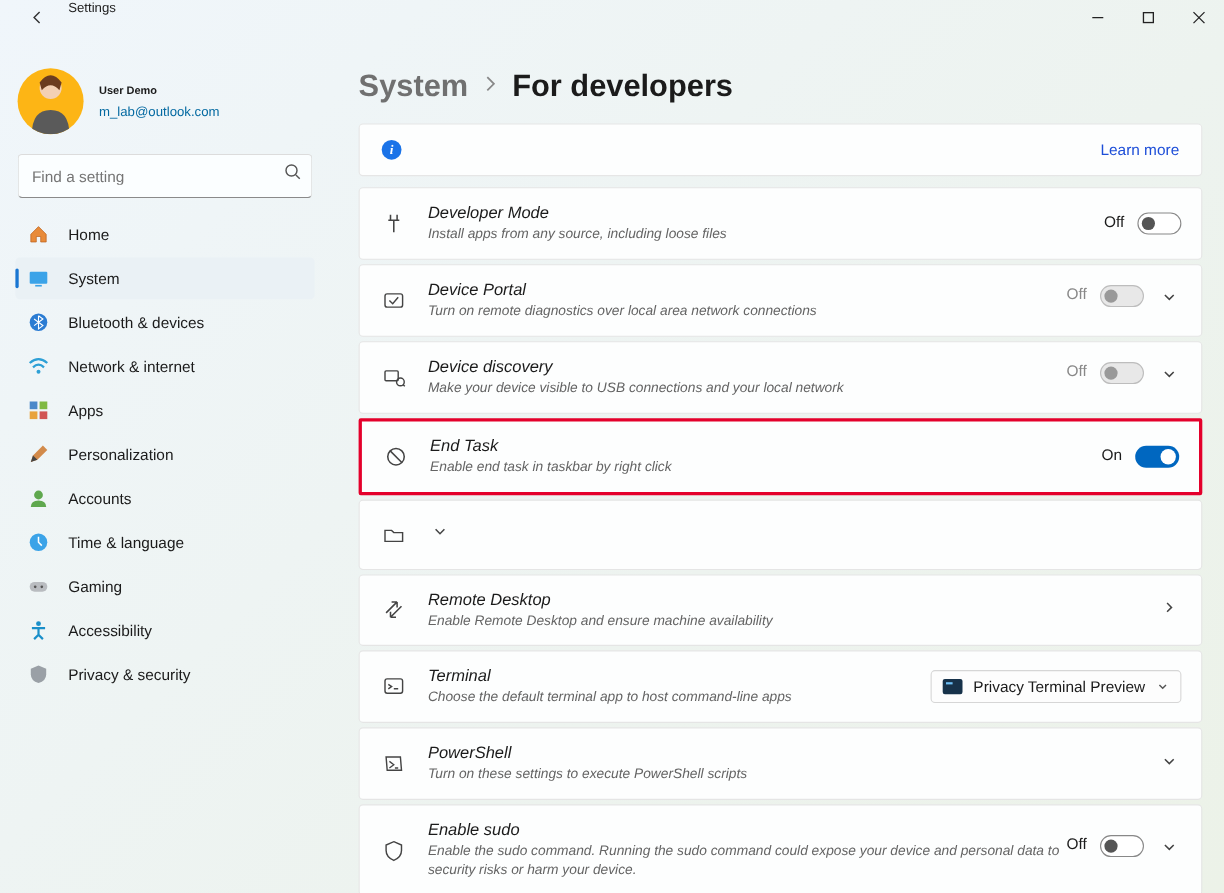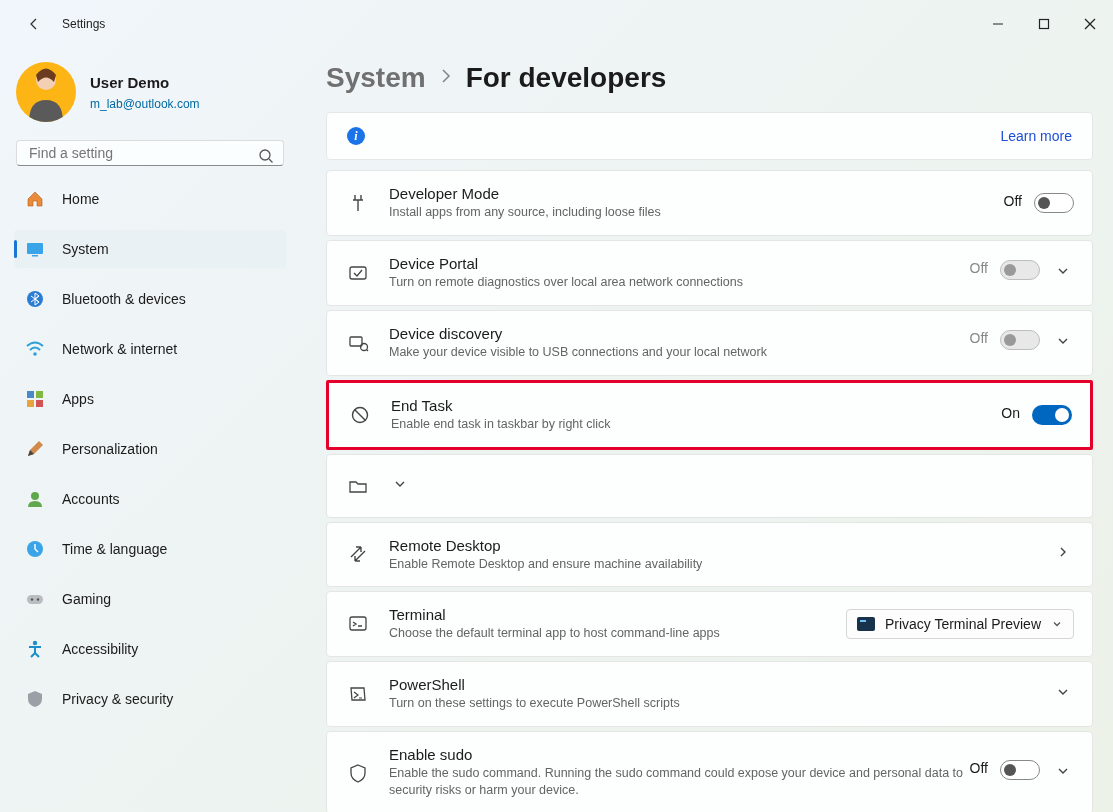--- a/index.html
+++ b/index.html
@@ -8,21 +8,20 @@
     font-family: "Segoe UI", -apple-system, sans-serif;
     background: linear-gradient(135deg, #f0f6fb 0%, #edf3ef 60%, #ecf2e8 100%);
     width: 1113px;
     height: 812px;
     overflow: hidden;
     color: #1b1b1b;
   }
   .titlebar {
     height: 48px;
     display: flex;
-    align-items: center;
     padding: 0 0 0 18px;
     font-size: 12px;
   }
   .titlebar .back {
     width: 32px; height: 32px; display:flex; align-items:center; justify-content:center;
     margin-right: 12px;
     cursor: pointer;
   }
   .titlebar .title { font-size:12px; color:#222; }
   .winbtns { margin-left:auto; display:flex; }
@@ -30,38 +29,38 @@
   .layout { display:flex; height: calc(812px - 48px); }
   .sidebar { width: 300px; padding: 14px 12px 0 12px; }
   .user-row { display:flex; align-items:center; margin: 0 4px 18px 4px; }
   .avatar {
     width: 60px; height: 60px; border-radius: 50%;
     background:#fdb515;
     display:flex; align-items:flex-end; justify-content:center;
     overflow:hidden; margin-right:14px;
   }
   .avatar svg { width:46px; height:58px; }
-  .user-name { font-size:15px; font-weight:600; color:#1b1b1b; }
+  .user-name { font-size:10px; font-weight:600; color:#1b1b1b; }
   .user-email { font-size:12px; color:#0369a1; margin-top:6px; }
   .search {
     position:relative;
     margin: 0 4px 14px 4px;
   }
   .search input {
-    width:100%; height:26px;
+    width:100%; height:40px;
     border:1px solid #dcdcdc;
     border-bottom:1.5px solid #8a8a8a;
     border-radius:4px;
     background:#fbfeff;
     padding:0 36px 0 12px;
     font-size:14px;
     outline:none;
   }
   .search .sicon { position:absolute; right:10px; top:8px; color:#555; }
-  .nav { display:flex; flex-direction:column; gap:12px; margin-top:2px; padding:0 2px; }
+  .nav { display:flex; flex-direction:column; gap:2px; margin-top:2px; padding:0 2px; }
   .navitem {
     display:flex; align-items:center;
     height:38px; padding:0 12px 0 10px;
     border-radius:4px; cursor:pointer;
     font-size:14px; color:#1b1b1b;
     position:relative;
   }
   .navitem.active { background:#eaf1f5; }
   .navitem.active::before {
     content:""; position:absolute; left:0; top:10px; bottom:10px;
@@ -98,21 +97,21 @@
     display:flex; align-items:center;
     padding:14px 18px;
     margin-top:4px; margin-bottom:4px;
     min-height:64px;
   }
   .card.highlight {
     border:3px solid #e4002b;
     border-radius:2px;
   }
   .card .cicon { width:26px; display:flex; align-items:center; justify-content:center; margin-right:18px; color:#444; }
-  .card .ctext { flex:1; min-width:0; }
+  .card .ctext { flex:1; min-width:0;font-style:italic; }
   .card .ctitle { font-size:15px; color:#1b1b1b; }
   .card .cdesc { font-size:12.5px; color:#646464; margin-top:2px; line-height:1.35; }
   .card .ctrls { display:flex; align-items:flex-start; gap:12px; }
   .stlabel { font-size:14px; color:#1b1b1b; }
   .stlabel.dim { color:#888; }
   .toggle {
     width:40px; height:20px; border-radius:10px;
     position:relative; cursor:pointer;
   }
   .toggle.off { background:#fff; border:1px solid #888; }

